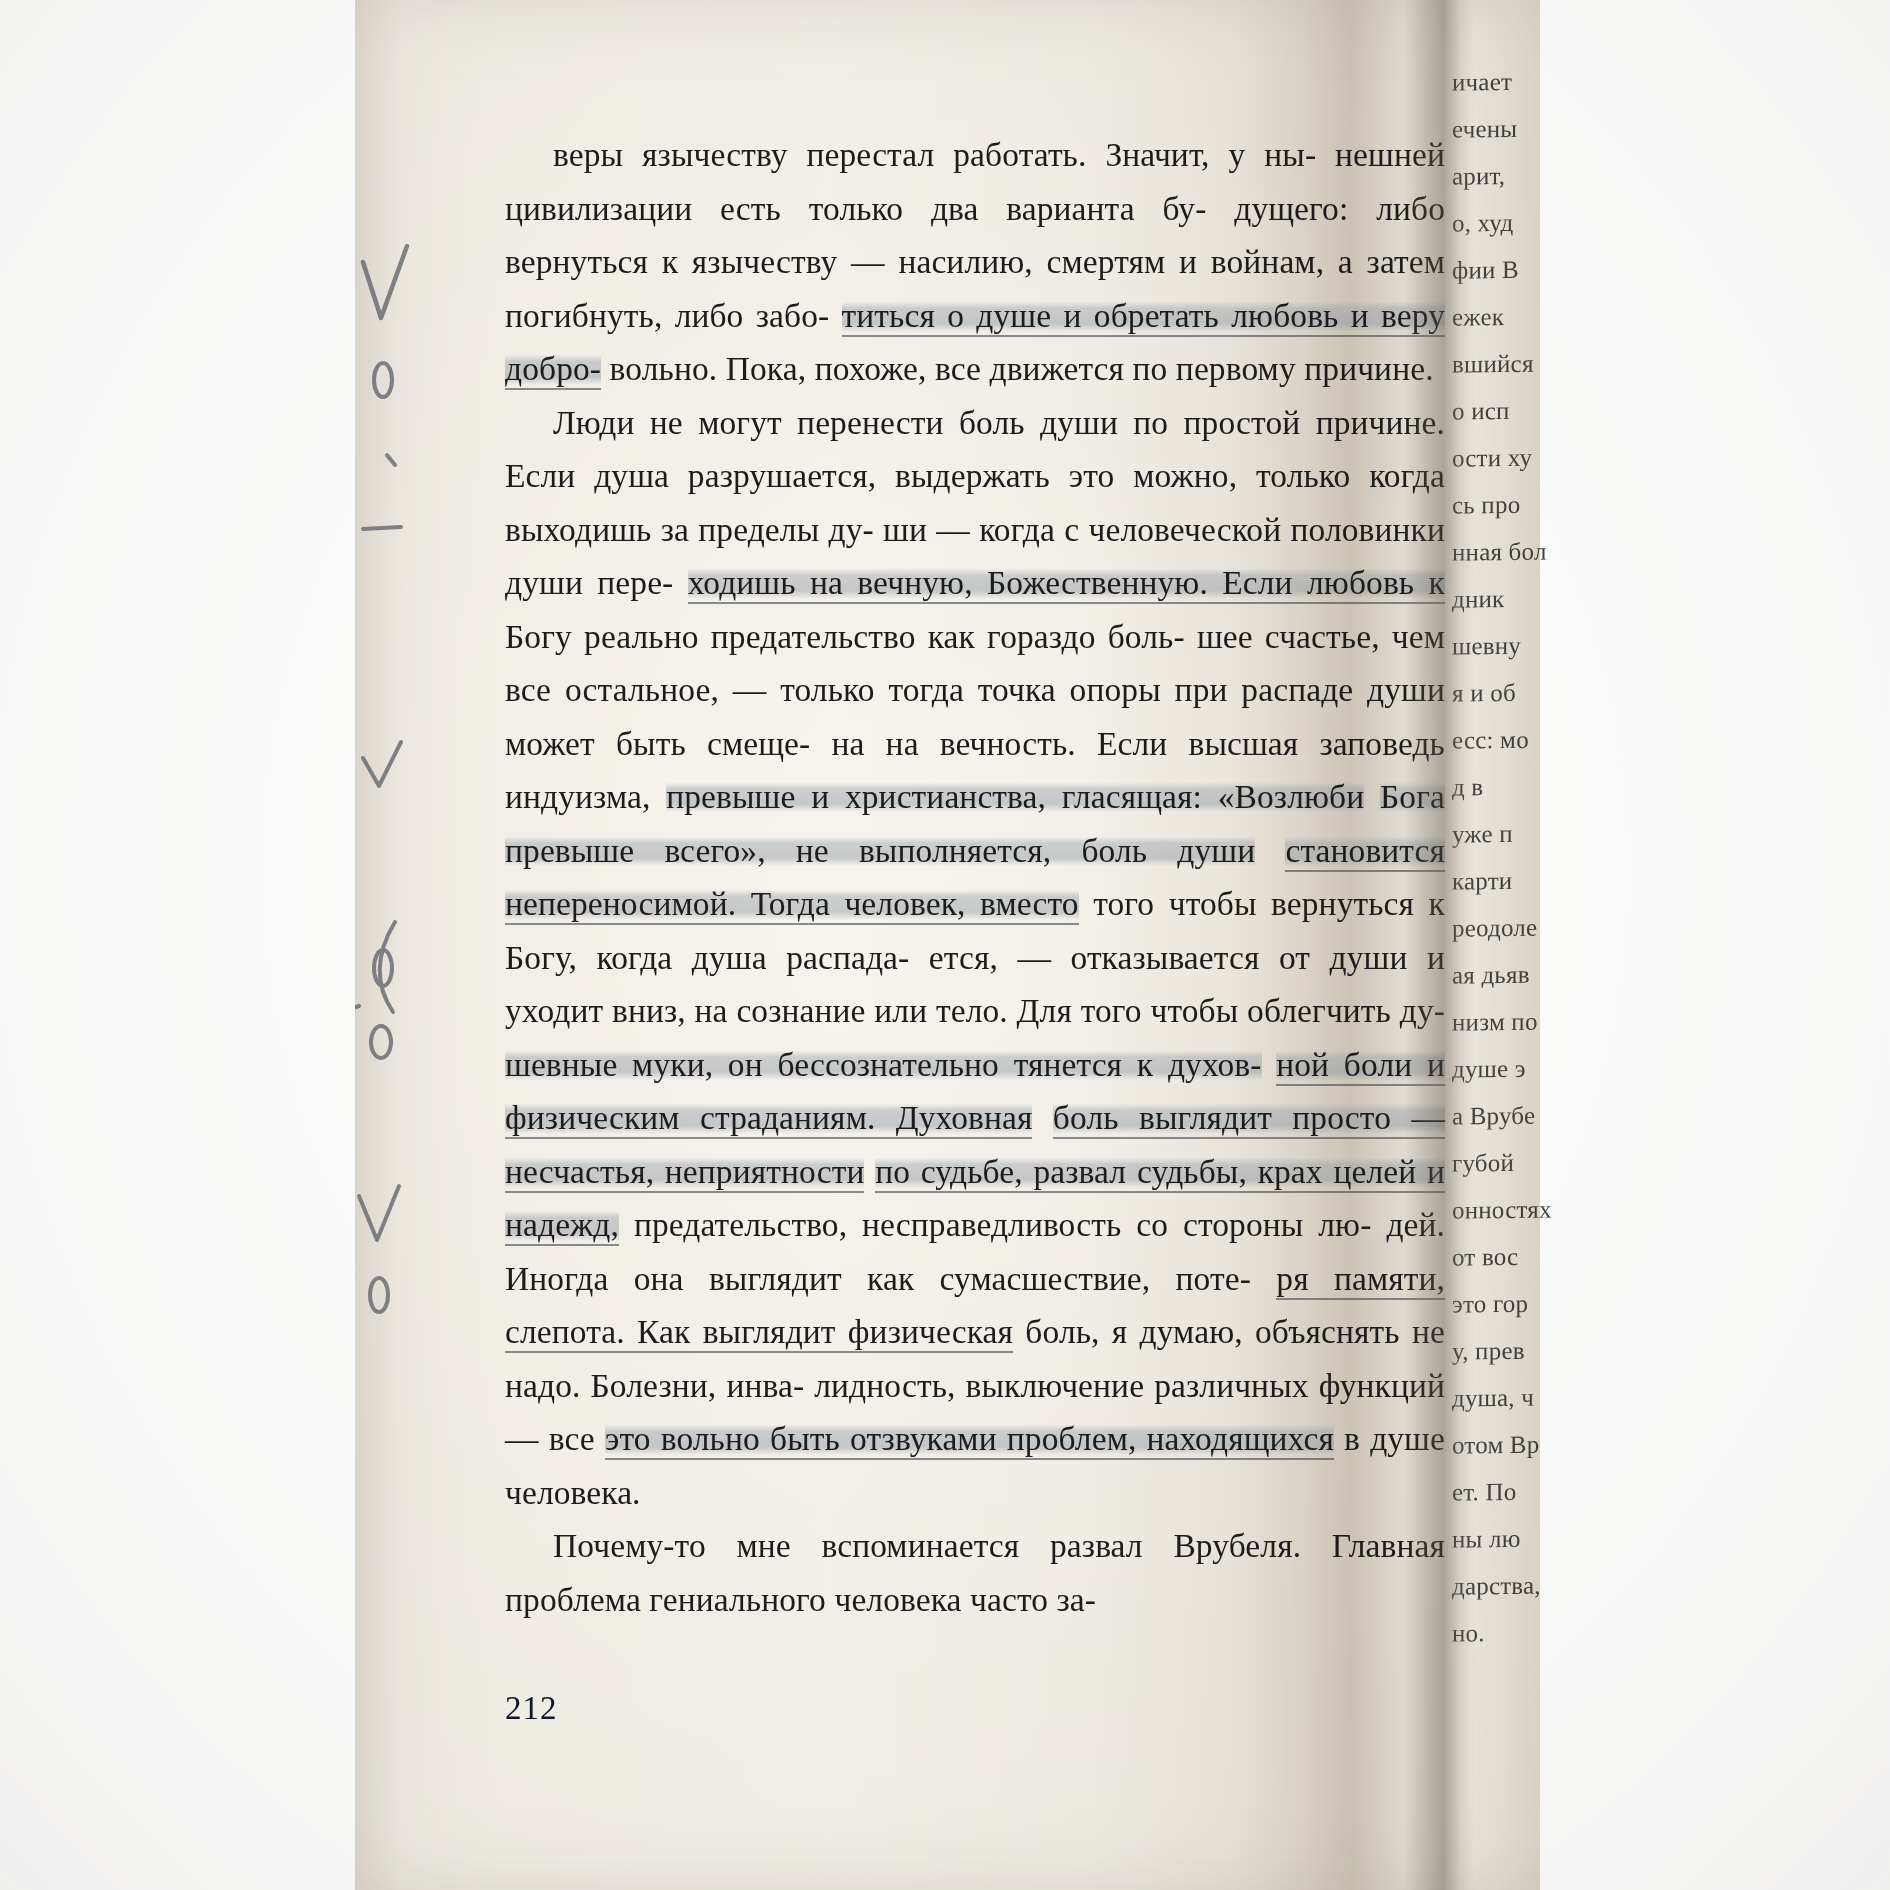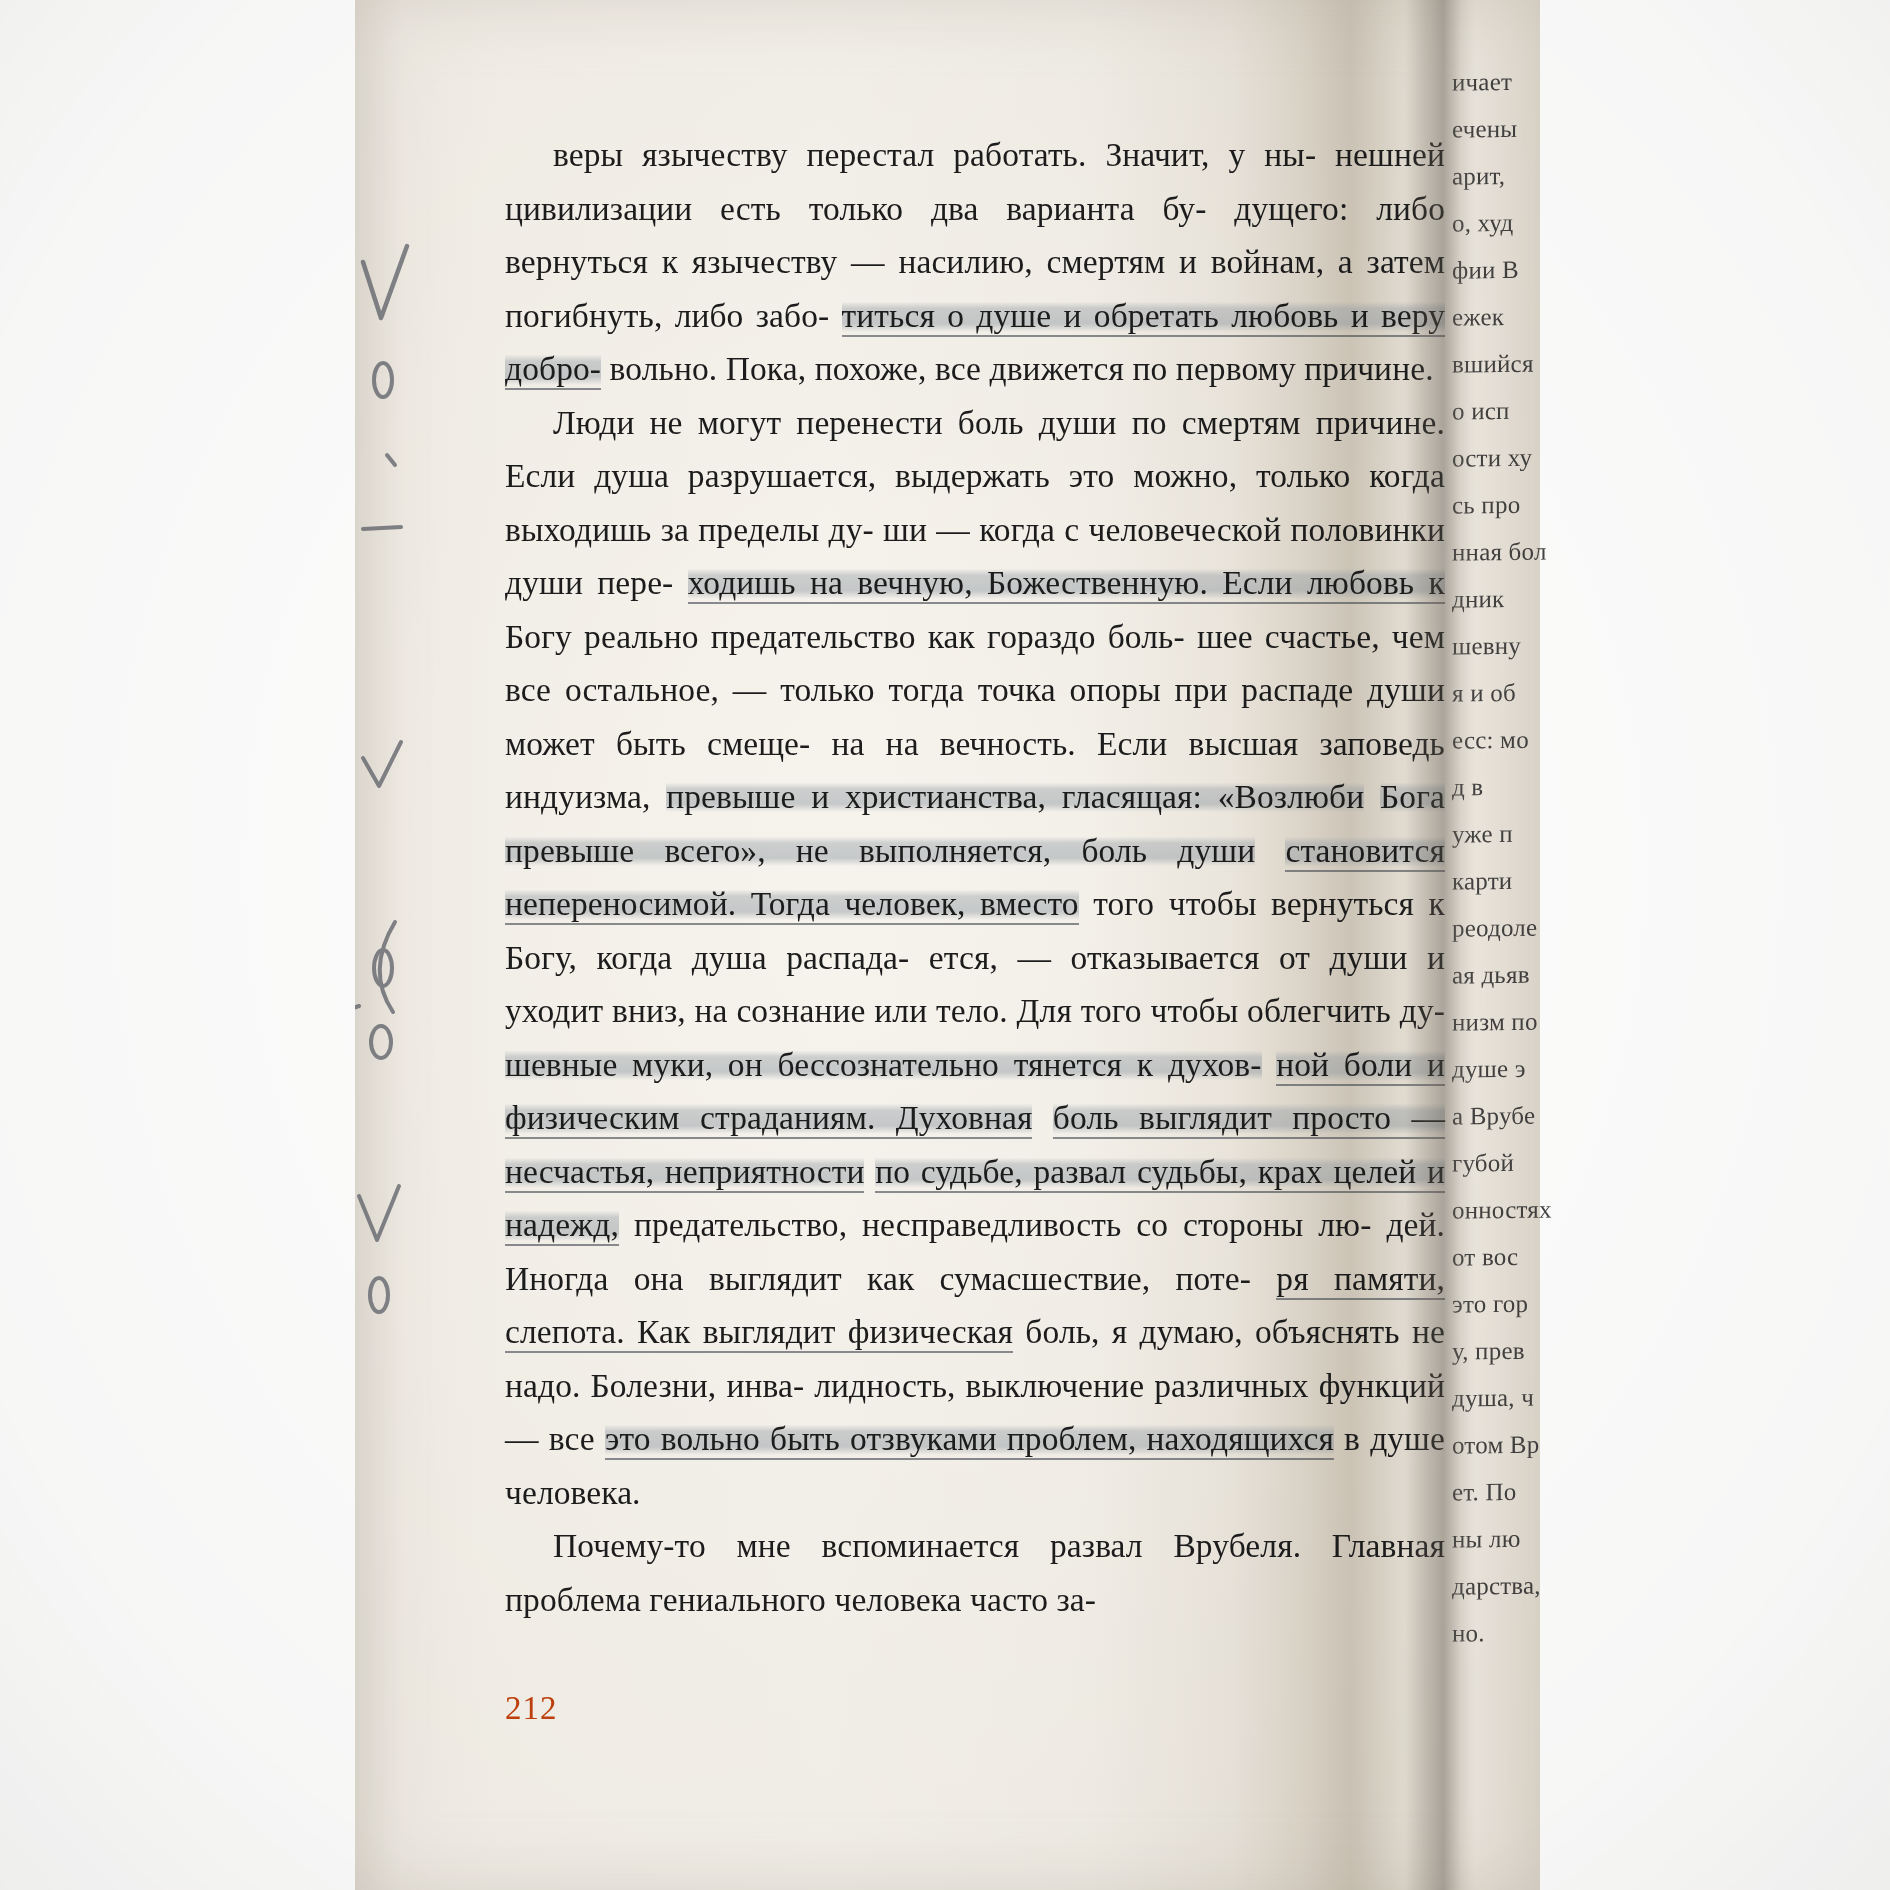--- a/index.html
+++ b/index.html
@@ -110,21 +110,21 @@
   .ul {
     border-bottom: 2.5px solid rgba(70,75,82,0.62);
     padding-bottom: 1px;
   }
 
   .folio {
     position: absolute;
     left: 505px;
     top: 1690px;
     font-size: 33px;
-    color: #c2410c;
+    color: #0f172a;
     letter-spacing: 1px;
   }
 
   
   .marks {
     position: absolute;
     left: 355px;
     top: 0;
     width: 1185px;
     height: 1890px;
@@ -156,21 +156,21 @@
       <span>веры язычеству перестал работать. Значит, у ны-</span>
       <span>нешней цивилизации есть только два варианта бу-</span>
       <span>дущего: либо вернуться к язычеству — насилию,</span>
       <span>смертям и войнам, а затем погибнуть, либо забо-</span>
       <span class="hl ul">титься о душе и обретать любовь и веру добро-</span>
       <span>вольно. Пока, похоже, все движется по первому</span>
       <span>причине.</span>
     </p>
 
     <p class="indent">
-      <span>Люди не могут перенести боль души по смертям</span>
+      <span>Люди не могут перенести боль души по простой</span>
       <span>причине. Если душа разрушается, выдержать это</span>
       <span>можно, только когда выходишь за пределы ду-</span>
       <span>ши — когда с человеческой половинки души пере-</span>
       <span class="hl ul">ходишь на вечную, Божественную. Если любовь к</span>
       <span>Богу реально предательство как гораздо боль-</span>
       <span>шее счастье, чем все остальное, — только тогда</span>
       <span>точка опоры при распаде души может быть смеще-</span>
       <span>на на вечность. Если высшая заповедь индуизма,</span>
       <span class="hl">превыше и христианства, гласящая: «Возлюби</span>
       <span class="hl">Бога превыше всего», не выполняется, боль души</span>

